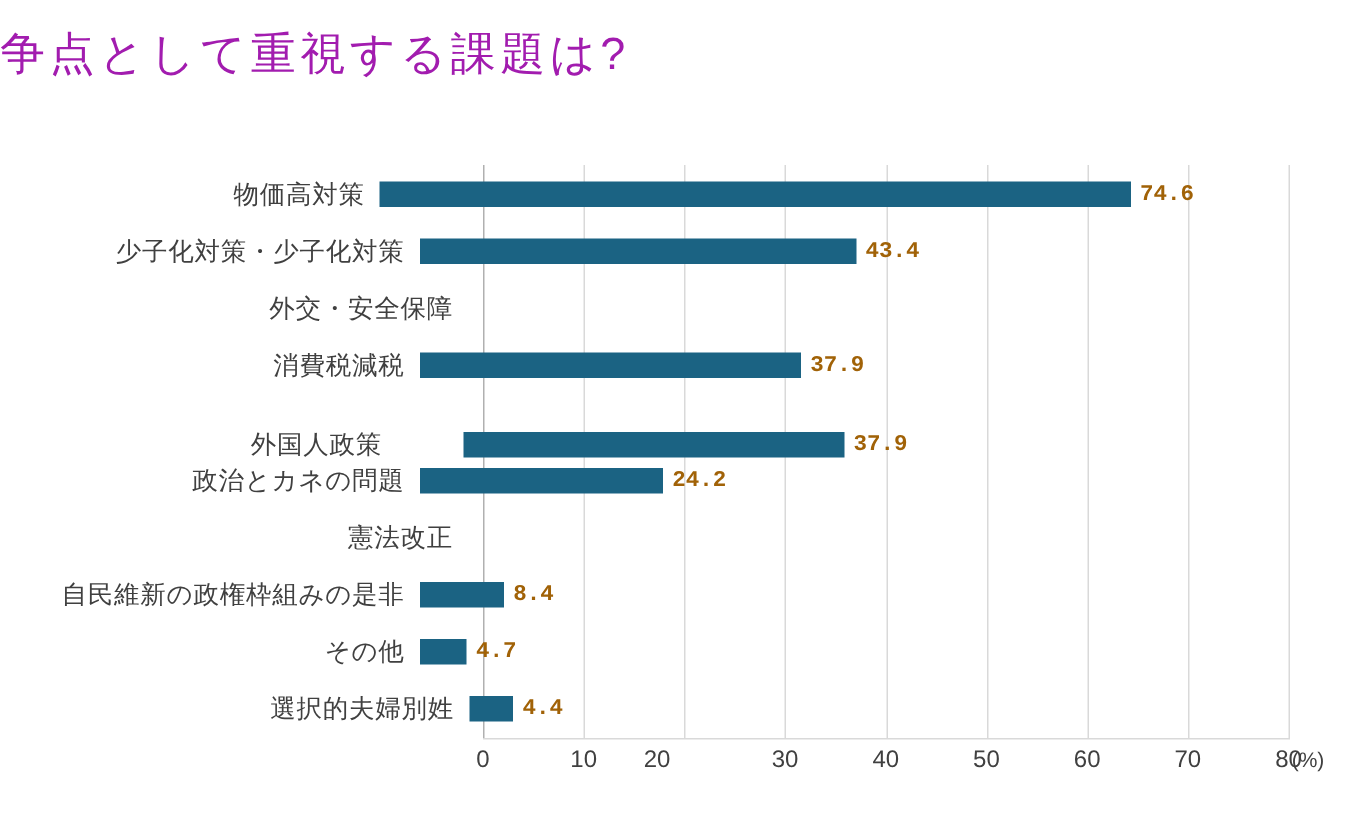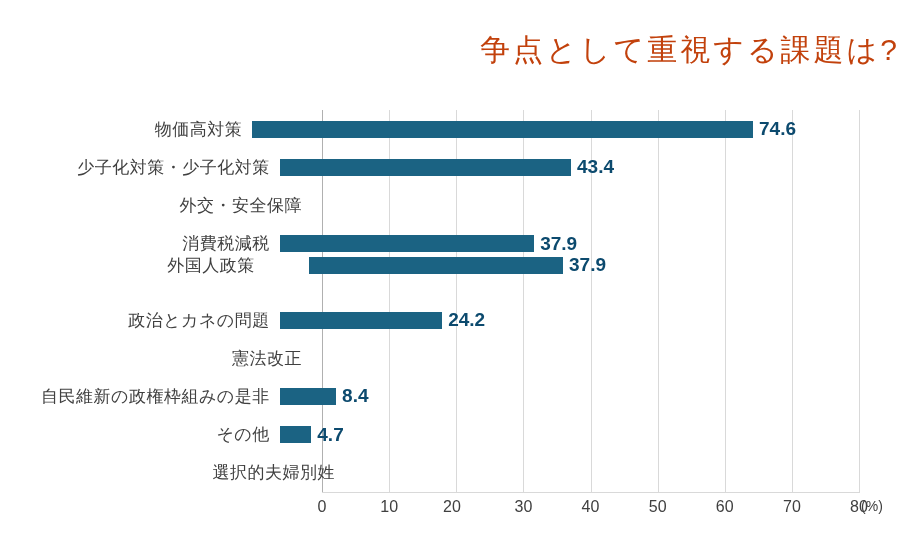--- a/index.html
+++ b/index.html
@@ -15,27 +15,27 @@
     overflow: hidden;
   }
   .chart-wrap {
     position: relative;
     width: 900px;
     height: 559px;
     box-sizing: border-box;
   }
   .chart-title {
     position: absolute;
-    top: 30px;
-    left: 0;
-    width: 900px;
-    text-align: right;
+    top: 16px;
+    left: 0;
+    width: 900px;
+    text-align: left;
     font-size: 30px;
     letter-spacing: 3px;
-    color: #c2410c;
+    color: #a21caf;
     font-weight: 400;
   }
 
   
   .plot-area {
     position: absolute;
     left: 322px;
     top: 110px;
     width: 537px;   
     height: 382px;
@@ -94,25 +94,26 @@
     width: 578px;
     height: 38.2px;
     display: flex;
     align-items: center;
   }
   .bar {
     height: 17px;
     background: #1b6383;
   }
   .bar-value {
-    font-size: 19px;
+    font-size: 15px;
     font-weight: bold;
-    color: #0c4a6e;
+    color: #a16207;
     margin-left: 6px;
     white-space: nowrap;
+    font-family: Liberation Mono, monospace;
   }
 
   
   .x-ticks {
     position: absolute;
     left: 0;
     top: 498px;
     width: 900px;
     height: 30px;
   }
@@ -171,21 +172,21 @@
       <div class="row" style="top: 76.4px;">
         <div class="row-label">外交・安全保障</div>
       </div>
       <div class="row" style="top: 114.6px;">
         <div class="row-label">消費税減税</div>
         <div class="bar-zone">
           <div class="bar" style="width: 254.404px; background: rgb(27, 99, 131);"></div>
           <div class="bar-value">37.9</div>
         </div>
       </div>
-      <div class="row" style="top: 136px; gap: 44px;">
+      <div class="row" style="top: 167px; gap: 44px;">
         <div class="row-label">外国人政策</div>
         <div class="bar-zone">
           <div class="bar" style="width: 254.404px; background: rgb(27, 99, 131);"></div>
           <div class="bar-value">37.9</div>
         </div>
       </div>
       <div class="row" style="top: 191px;">
         <div class="row-label">政治とカネの問題</div>
         <div class="bar-zone">
           <div class="bar" style="width: 162.442px; background: rgb(27, 99, 131);"></div>
@@ -204,28 +205,32 @@
       </div>
       <div class="row" style="top: 305.6px;">
         <div class="row-label">その他</div>
         <div class="bar-zone">
           <div class="bar" style="width: 31.5487px; background: rgb(27, 99, 131);"></div>
           <div class="bar-value">4.7</div>
         </div>
       </div>
       <div class="row" style="top: 343.8px; padding-left: 33px;">
         <div class="row-label">選択的夫婦別姓</div>
+        <div class="bar-zone">
+          <div class="bar" style="width: 29.535px; background: rgb(27, 99, 131);"></div>
+          <div class="bar-value">4.4</div>
+        </div>
       </div>
     </div>
 
   <div class="x-ticks" id="xticks">
     <div class="x-unit">(%)</div>
   <div class="x-tick" style="left: 322px;">0</div>
       <div class="x-tick" style="left: 389.125px;">10</div>
-      <div class="x-tick" style="left: 452px;">20</div>
+      <div class="x-tick" style="left: 438px;">20</div>
       <div class="x-tick" style="left: 523.375px;">30</div>
       <div class="x-tick" style="left: 590.5px;">40</div>
       <div class="x-tick" style="left: 657.625px;">50</div>
       <div class="x-tick" style="left: 724.75px;">60</div>
       <div class="x-tick" style="left: 791.875px;">70</div>
       <div class="x-tick" style="left: 859px;">80</div>
     </div>
 
 </div>
 

